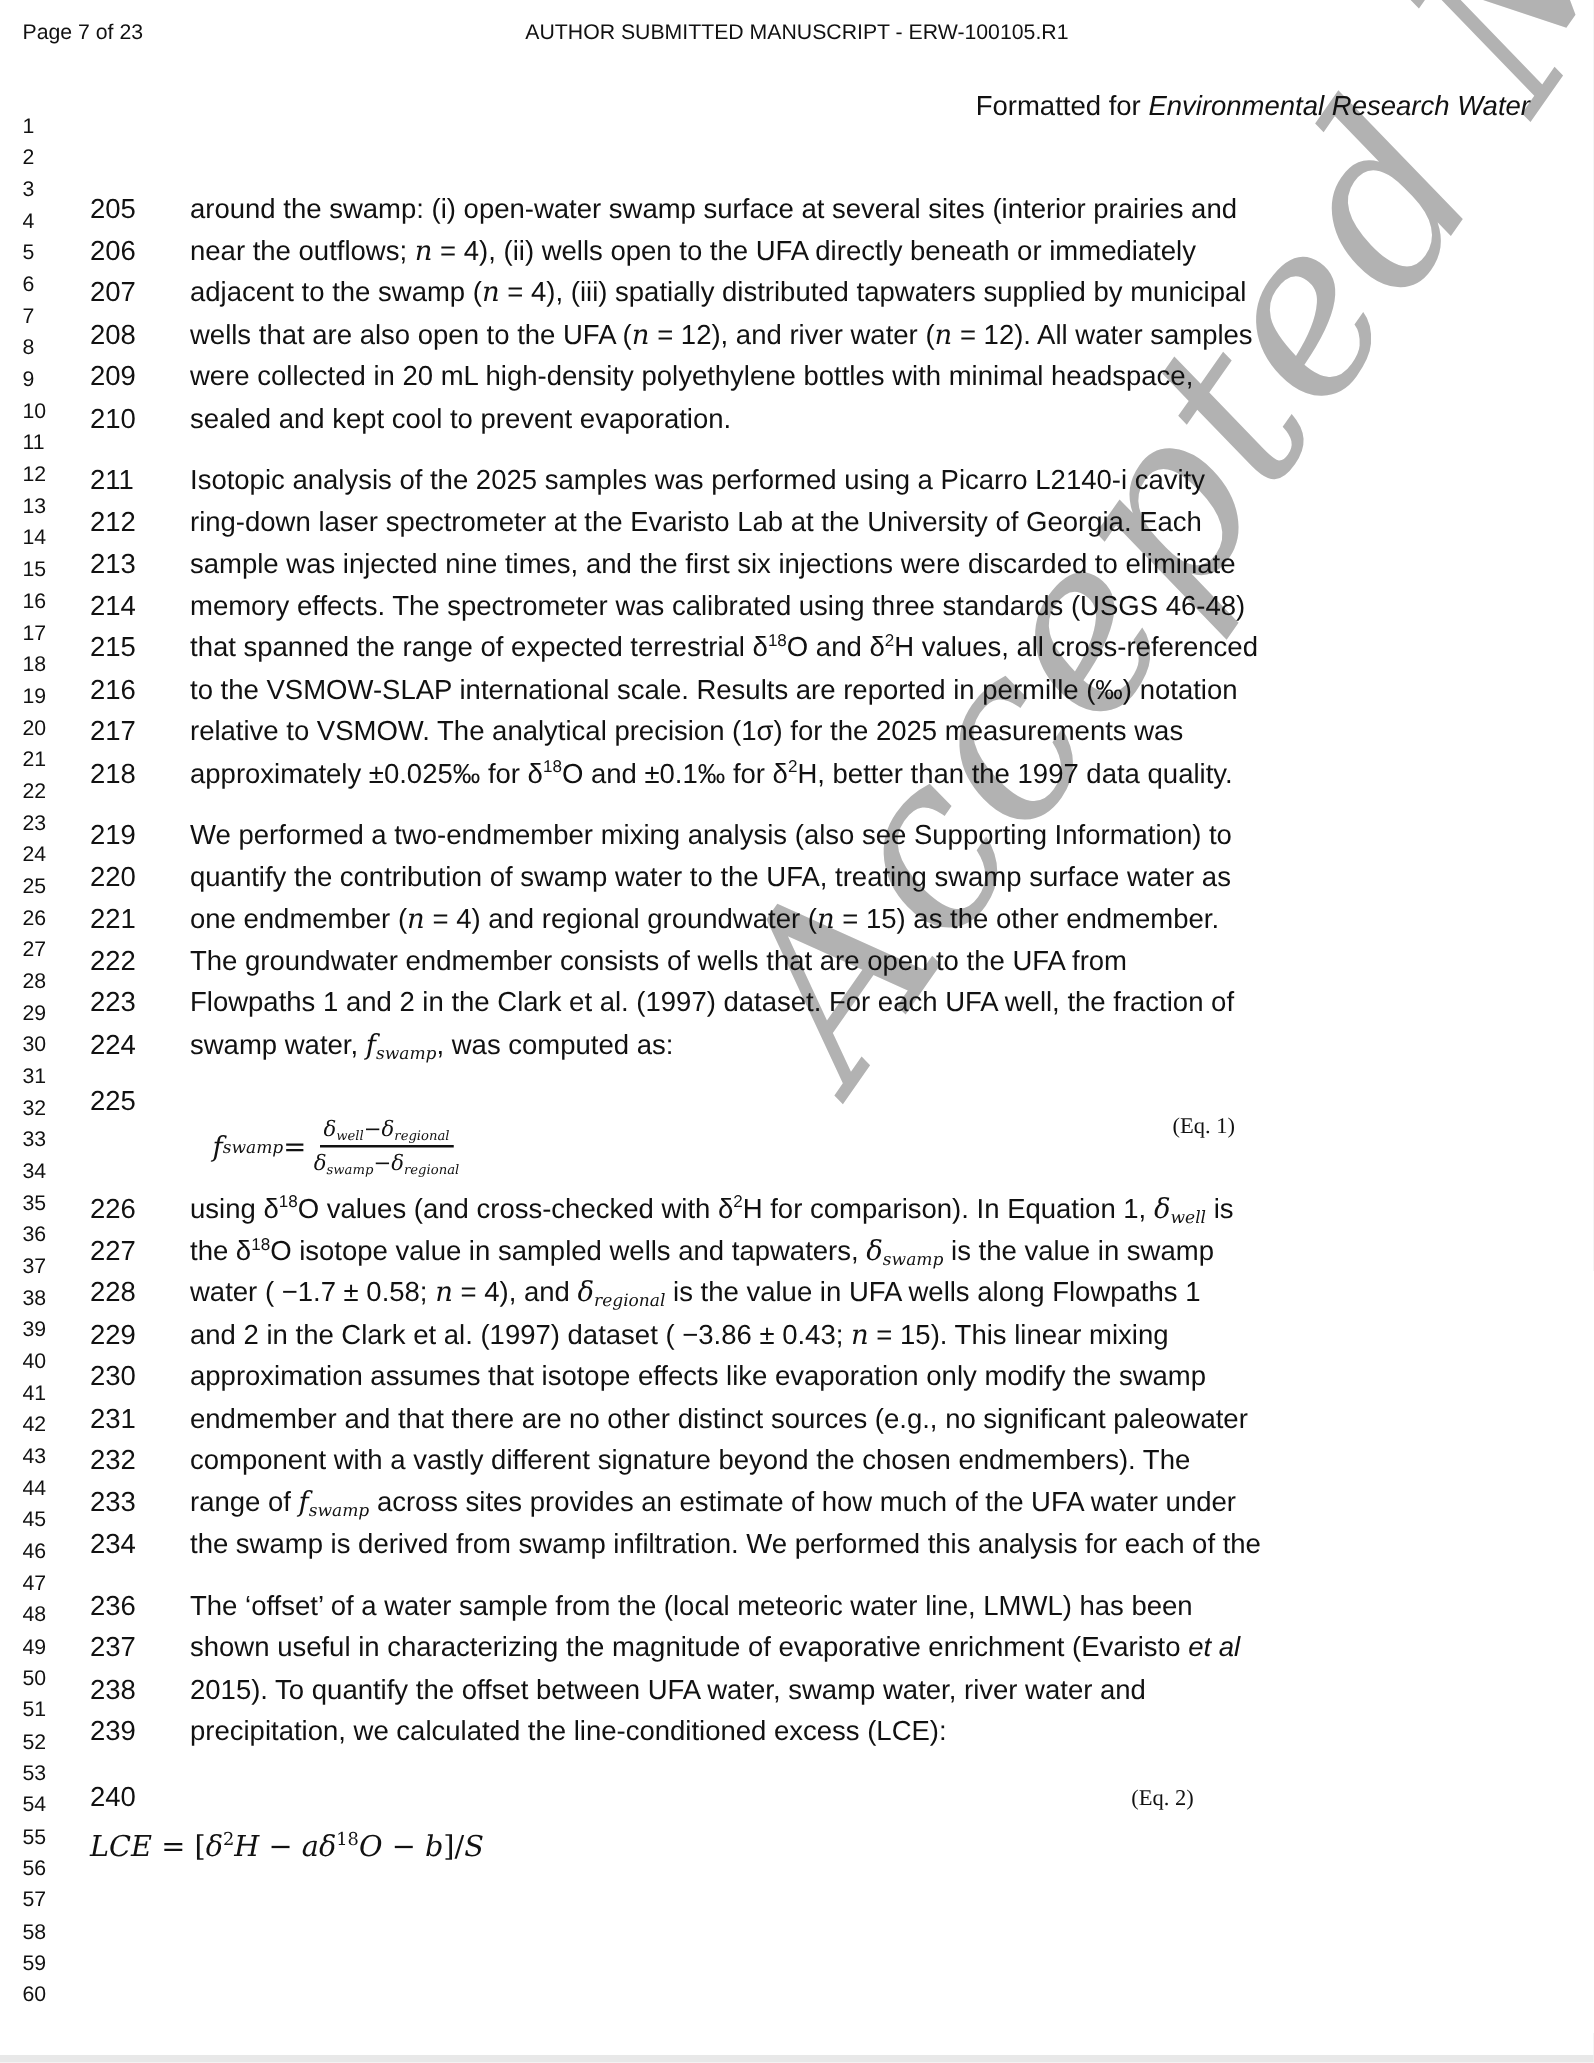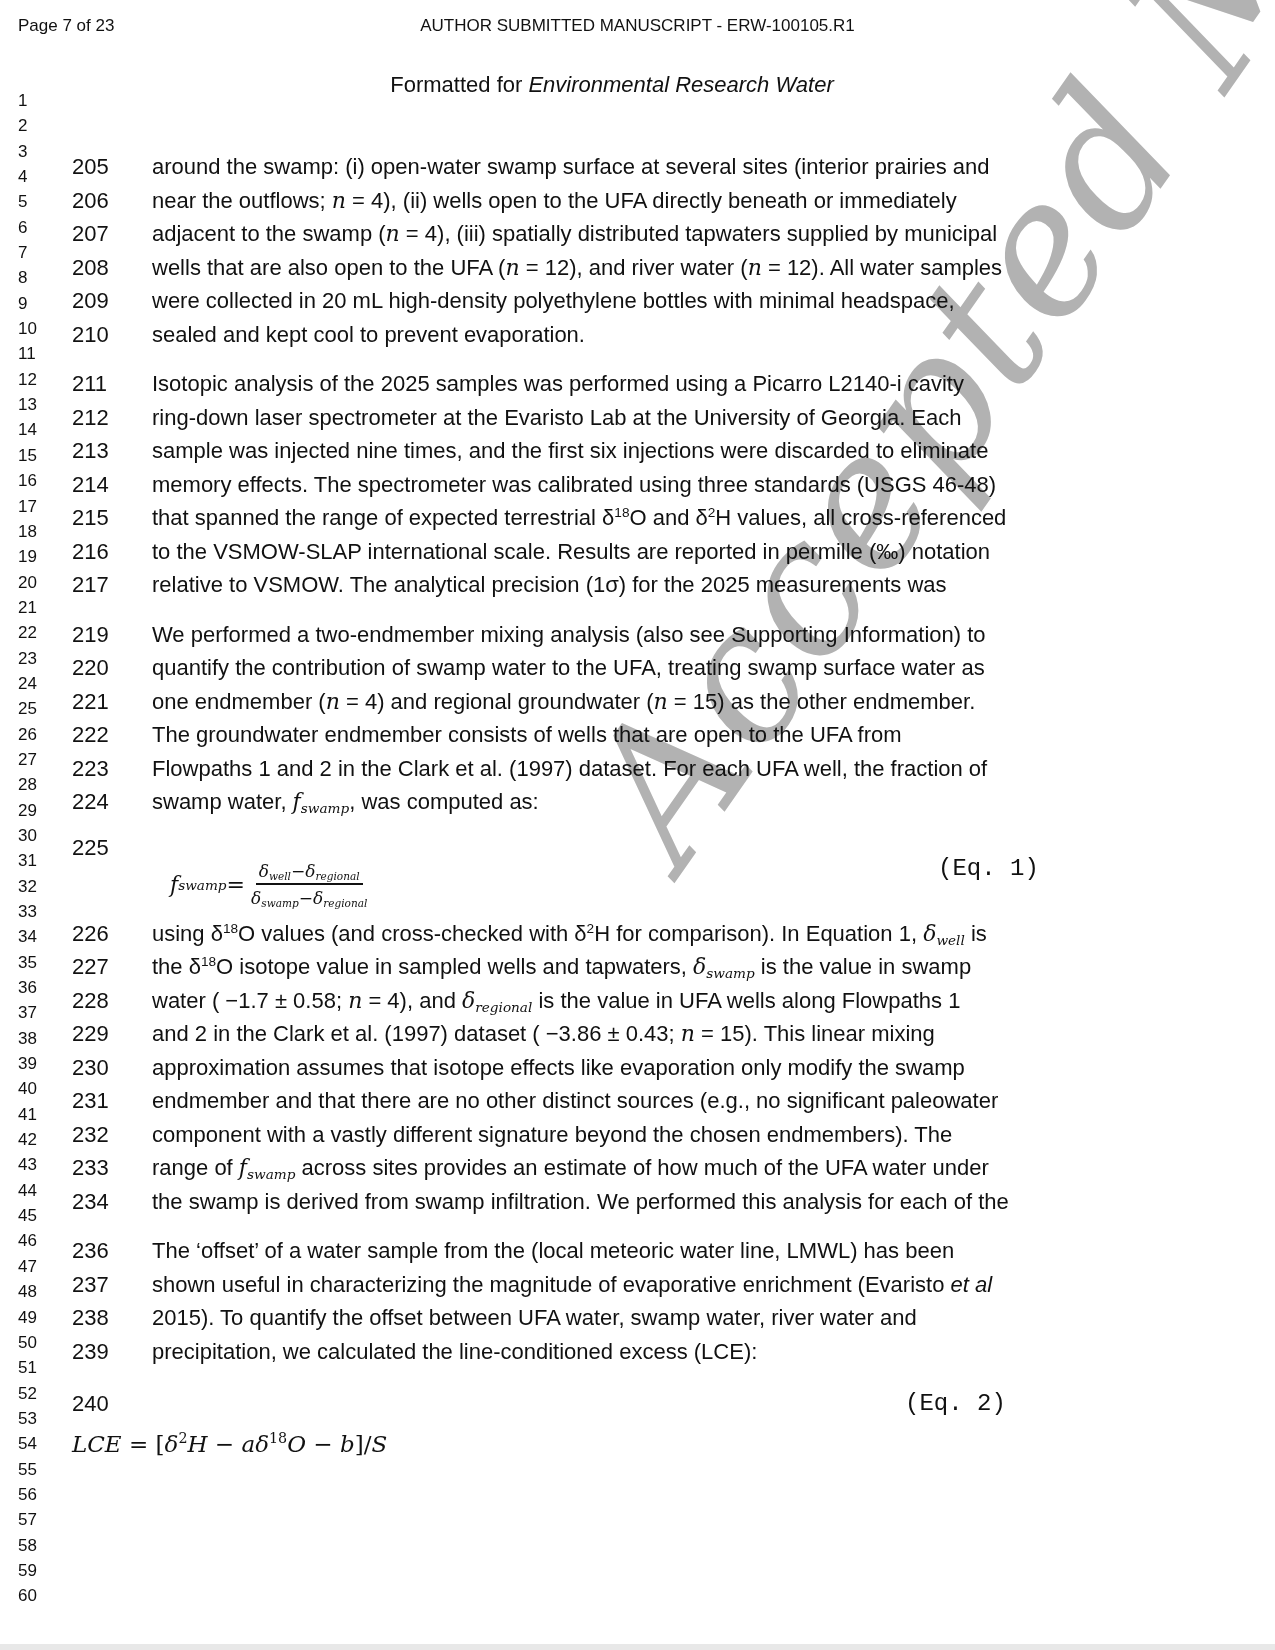--- a/index.html
+++ b/index.html
@@ -16,21 +16,21 @@
   .watermark .wm-text{
     display:block;white-space:nowrap;
     font-family:"DejaVu Serif", serif;font-style:italic;font-weight:500;
     font-size:185px;color:#b2b2b2;
     transform:translate(-50%,-50%) rotate(-55deg);
     letter-spacing:2px;
   }
   
   .hdr-left{position:absolute;left:18px;top:16px;font-size:17px;z-index:2;}
   .hdr-center{position:absolute;left:0;top:16px;width:100%;text-align:center;font-size:17px;z-index:1;}
-  .doc-title{position:absolute;left:0;top:72px;width:96%;text-align:center;font-size:22px;z-index:1;}
+  .doc-title{position:absolute;left:0;top:72px;width:96%;text-align:right;font-size:22px;z-index:1;}
   
   .margin-col{position:absolute;left:18px;top:88px;font-size:17px;z-index:1;}
   .margin-col .mnum{height:25.35px;line-height:25.35px;}
   
   .body-col{position:absolute;left:72px;top:150px;right:0;z-index:1;font-size:22px;}
   .para{margin:0 0 16px 0;}
   .line{display:flex;height:33.5px;line-height:33.5px;white-space:nowrap;}
   .num{width:80px;flex:none;}
   .txt{flex:1;}
   sup{font-size:0.62em;line-height:0;}
@@ -42,21 +42,21 @@
   .eq-row.tall{height:66px;line-height:normal;}
   .eq-row.short{height:40px;line-height:40px;margin-top:2px;}
   .eq-content{flex:none;font-family:"DejaVu Serif", serif;}
   .eq-content.eq-frac{margin-left:98px;font-size:22px;display:inline-flex;align-items:center;}
   .eq-content.eq-inline{font-size:23px;}
   .eq-content i{font-style:italic;}
   .eq-content sub{font-style:italic;}
   .frac{display:inline-flex;flex-direction:column;align-items:center;vertical-align:middle;font-size:17px;line-height:1.25;margin:0 2px 0 6px;}
   .fnum{border-bottom:2px solid #111;padding:0 3px 1px 3px;}
   .fden{padding-top:3px;}
-  .eq-label{position:absolute;left:866px;top:50%;transform:translateY(-50%);font-family:Liberation Mono, monospace;font-size:24px;}
+  .eq-label{position:absolute;left:866px;top:50%;transform:translateY(-50%);font-family:Liberation Serif, serif;font-size:18px;}
   .eq-row.short .eq-label{left:833px;}
 </style>
 </head>
 <body>
 
 <div class="page">
 
   <div class="watermark">
     <span class="wm-text" style="color: rgb(178, 178, 178);">Accepted Manuscript</span>
   </div>
@@ -177,20 +177,24 @@
           <span class="txt">that spanned the range of expected terrestrial δ<sup>18</sup>O and δ<sup>2</sup>H values, all cross-referenced</span>
         </div>
         <div class="line">
           <span class="num">216</span>
           <span class="txt">to the VSMOW-SLAP international scale. Results are reported in permille (‰) notation</span>
         </div>
         <div class="line">
           <span class="num">217</span>
           <span class="txt">relative to VSMOW. The analytical precision (1σ) for the 2025 measurements was</span>
         </div>
+        <div class="line">
+          <span class="num">218</span>
+          <span class="txt">approximately ±0.025‰ for δ<sup>18</sup>O and ±0.1‰ for δ<sup>2</sup>H, better than the 1997 data quality.</span>
+        </div>
       </div>
       <div class="para">
         <div class="line">
           <span class="num">219</span>
           <span class="txt">We performed a two-endmember mixing analysis (also see Supporting Information) to</span>
         </div>
         <div class="line">
           <span class="num">220</span>
           <span class="txt">quantify the contribution of swamp water to the UFA, treating swamp surface water as</span>
         </div>

